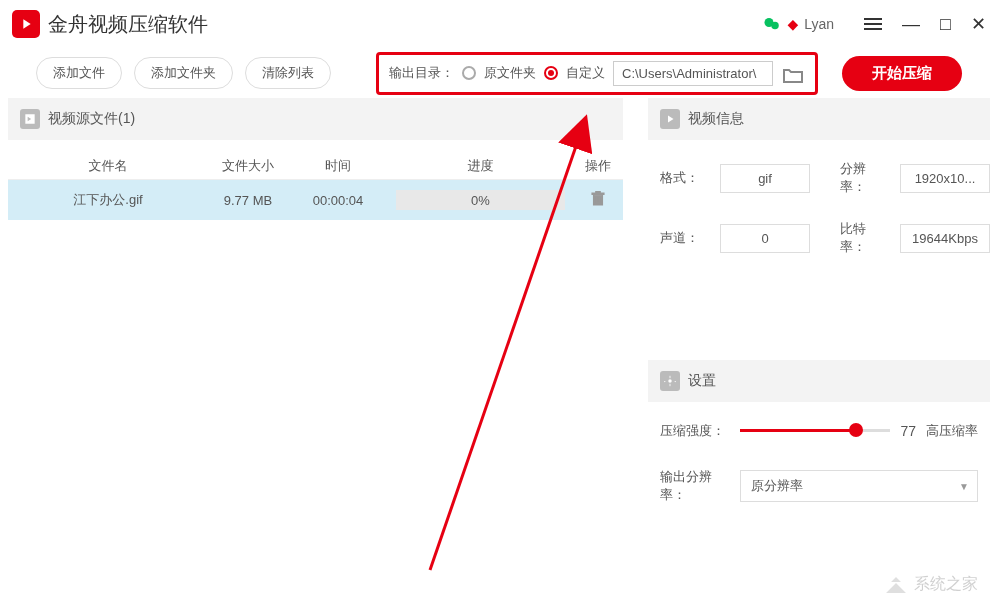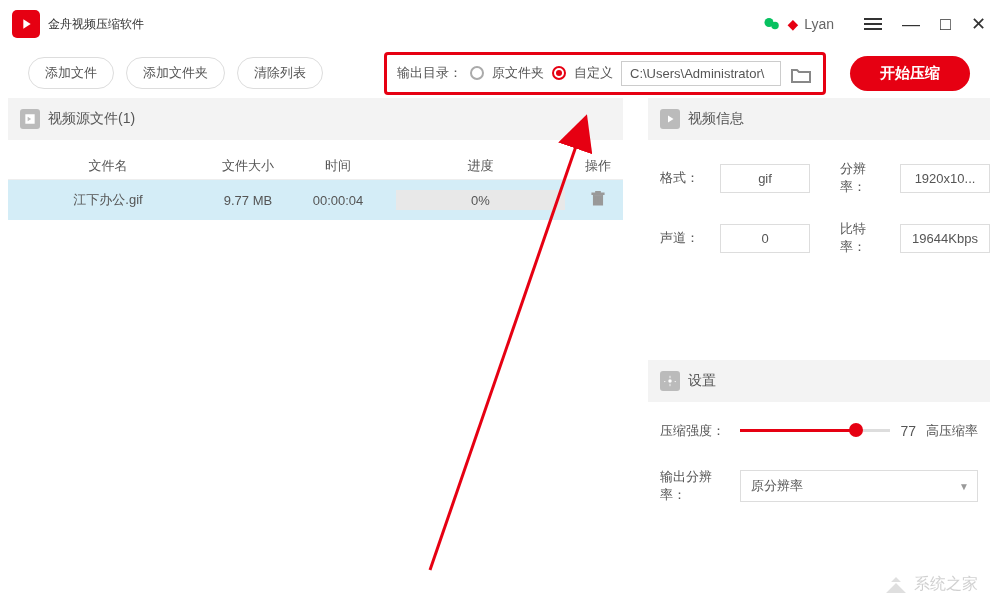--- a/index.html
+++ b/index.html
@@ -1,32 +1,32 @@
 <!DOCTYPE html>
 <html><head>
   <meta charset="utf-8">
   <style>
     * { margin: 0; padding: 0; box-sizing: border-box; font-family: "Microsoft YaHei", sans-serif; }
     body { width: 998px; height: 605px; background: #fff; overflow: hidden; position: relative; }
     
     .titlebar { display: flex; align-items: center; height: 48px; padding: 0 12px; }
     .app-logo { width: 28px; height: 28px; background: #e60012; border-radius: 5px; display: flex; align-items: center; justify-content: center; margin-right: 8px; }
     .app-logo svg { width: 16px; height: 16px; }
-    .app-title { font-size: 12px; color: #333; }
+    .app-title { font-size: 20px; color: #333; }
     .titlebar-spacer { flex: 1; }
     .wechat-icon { width: 18px; height: 18px; margin-right: 6px; }
     .wechat-icon circle { fill: #07c160; }
     .diamond-icon { color: #e60012; margin-right: 6px; font-size: 14px; }
     .username { color: #666; font-size: 14px; margin-right: 30px; }
     .window-controls { display: flex; gap: 20px; align-items: center; }
     .window-controls span { cursor: pointer; font-size: 18px; color: #333; }
     .hamburger { display: flex; flex-direction: column; gap: 3px; cursor: pointer; }
     .hamburger div { width: 18px; height: 2px; background: #333; }
     
-    .toolbar { display: flex; align-items: center; height: 50px; padding: 0 28px; gap: 12px; }
+    .toolbar { display: flex; align-items: center; height: 50px; padding: 0 36px; gap: 12px; }
     .toolbar-btn { padding: 6px 16px; border: 1px solid #ddd; border-radius: 16px; background: #fff; color: #555; font-size: 13px; cursor: pointer; }
     .toolbar-spacer { flex: 1; }
     
     .output-section { display: flex; align-items: center; border: 3px solid #e60012; padding: 6px 10px; border-radius: 4px; gap: 8px; }
     .output-label { font-size: 13px; color: #555; }
     .radio { width: 14px; height: 14px; border: 2px solid #aaa; border-radius: 50%; display: inline-block; position: relative; cursor: pointer; }
     .radio.checked { border-color: #e60012; }
     .radio.checked::after { content: ''; position: absolute; width: 6px; height: 6px; background: #e60012; border-radius: 50%; top: 2px; left: 2px; }
     .radio-label { font-size: 13px; color: #555; }
     .path-input { border: 1px solid #ccc; padding: 4px 8px; font-size: 13px; width: 160px; color: #555; }

